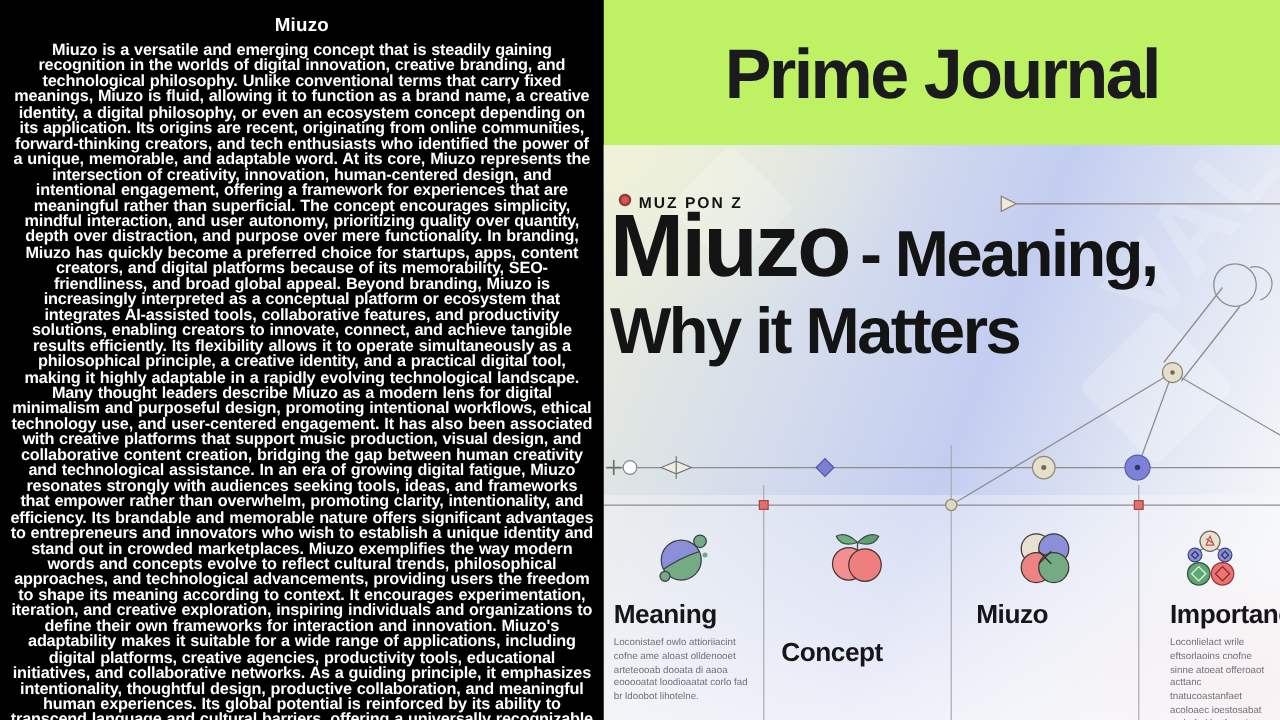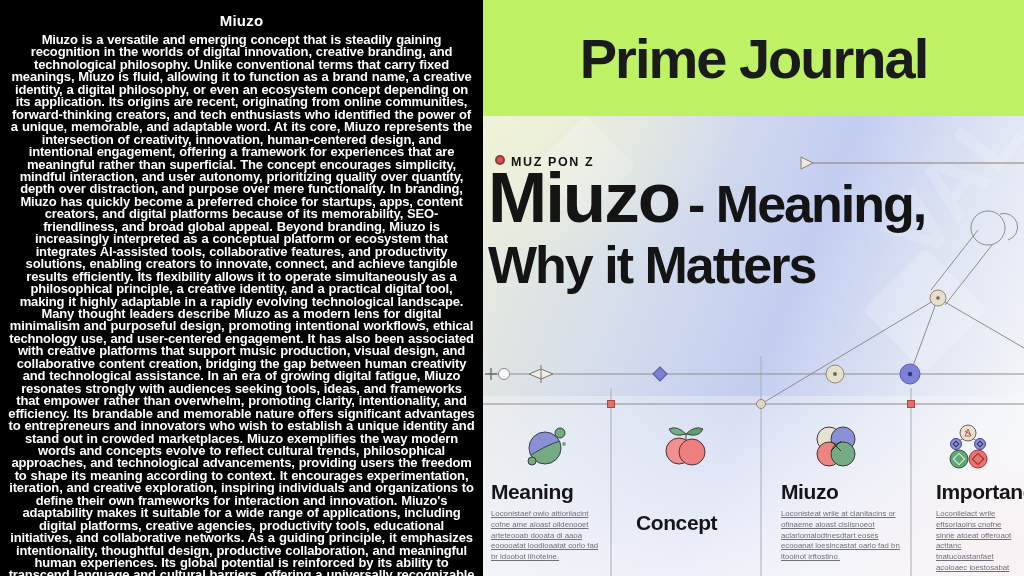--- a/index.html
+++ b/index.html
@@ -62,23 +62,23 @@
   .dash-gap{margin-left:9px;}
 
   
   .cols{
     position:absolute;left:0;top:288px;width:541px;height:172px;z-index:3;
     display:grid;grid-template-columns:128px 150px 150px 113px;
   }
   .col{padding-top:19px;overflow:hidden;}
   .icon-wrap{width:48px;height:48px;margin:0 auto 9px auto;}
   .col h3{margin:0 0 5px 0;font-size:21px;font-weight:700;color:#16161a;letter-spacing:-.4px;}
-  .col p{margin:0;font-size:7.8px;line-height:10.8px;color:#70707a;padding-right:5px;text-decoration:underline;}
+  .col p{margin:0;font-size:7.8px;line-height:10.8px;color:#70707a;padding-right:5px;}
   .col.c1 h3,.col.c1 p{padding-left:8px;}
-  .col.c2 h3,.col.c2 p{padding-left:25px;margin-top:40px;}
+  .col.c2 h3,.col.c2 p{padding-left:14px;margin-top:40px;}
   .col.c3 h3,.col.c3 p{padding-left:20px;}
   .col.c4 h3,.col.c4 p{padding-left:25px;}
 </style>
 </head>
 <body>
 
 <div class="left-panel">
   <h1>Miuzo</h1>
   <p>Miuzo is a versatile and emerging concept that is steadily gaining recognition in the worlds of digital innovation, creative branding, and technological philosophy. Unlike conventional terms that carry fixed meanings, Miuzo is fluid, allowing it to function as a brand name, a creative identity, a digital philosophy, or even an ecosystem concept depending on its application. Its origins are recent, originating from online communities, forward-thinking creators, and tech enthusiasts who identified the power of a unique, memorable, and adaptable word. At its core, Miuzo represents the intersection of creativity, innovation, human-centered design, and intentional engagement, offering a framework for experiences that are meaningful rather than superficial. The concept encourages simplicity, mindful interaction, and user autonomy, prioritizing quality over quantity, depth over distraction, and purpose over mere functionality. In branding, Miuzo has quickly become a preferred choice for startups, apps, content creators, and digital platforms because of its memorability, SEO-friendliness, and broad global appeal. Beyond branding, Miuzo is increasingly interpreted as a conceptual platform or ecosystem that integrates AI-assisted tools, collaborative features, and productivity solutions, enabling creators to innovate, connect, and achieve tangible results efficiently. Its flexibility allows it to operate simultaneously as a philosophical principle, a creative identity, and a practical digital tool, making it highly adaptable in a rapidly evolving technological landscape. Many thought leaders describe Miuzo as a modern lens for digital minimalism and purposeful design, promoting intentional workflows, ethical technology use, and user-centered engagement. It has also been associated with creative platforms that support music production, visual design, and collaborative content creation, bridging the gap between human creativity and technological assistance. In an era of growing digital fatigue, Miuzo resonates strongly with audiences seeking tools, ideas, and frameworks that empower rather than overwhelm, promoting clarity, intentionality, and efficiency. Its brandable and memorable nature offers significant advantages to entrepreneurs and innovators who wish to establish a unique identity and stand out in crowded marketplaces. Miuzo exemplifies the way modern words and concepts evolve to reflect cultural trends, philosophical approaches, and technological advancements, providing users the freedom to shape its meaning according to context. It encourages experimentation, iteration, and creative exploration, inspiring individuals and organizations to define their own frameworks for interaction and innovation. Miuzo's adaptability makes it suitable for a wide range of applications, including digital platforms, creative agencies, productivity tools, educational initiatives, and collaborative networks. As a guiding principle, it emphasizes intentionality, thoughtful design, productive collaboration, and meaningful human experiences. Its global potential is reinforced by its ability to transcend language and cultural barriers, offering a universally recognizable term that fosters authority, trustworthiness, and credibility. For digital creators, entrepreneurs, and innovators, Miuzo provides a blank canvas to explore opportunities, craft unique experiences, and build meaningful communities. By embracing Miuzo, individuals and organizations align with a philosophy that values creativity, intentional engagement, technological advancement, and cultural relevance. Ultimately, Miuzo is far more than a word—it is a reflection of the modern digital era, embodying innovation, adaptability, creativity, and purposeful action in ways that resonate across industries and audiences worldwide</p>
 </div>
@@ -194,21 +194,20 @@
       <div class="icon-wrap">
         <svg viewBox="0 0 48 48">
           <circle cx="17" cy="16" r="12" fill="#e7e1d2" stroke="#3e3a33"></circle>
           <circle cx="31" cy="16" r="12" fill="#8a8fd8" stroke="#3e3a33"></circle>
           <circle cx="17" cy="31" r="12" fill="#ee8383" stroke="#3e3a33"></circle>
           <circle cx="31" cy="31" r="12" fill="#74ab82" stroke="#3e3a33"></circle>
           <path d="M24,23 L19,18 M24,23 L29,18 M24,23 L19,28 M24,23 L29,28" stroke="#33302a"></path>
         </svg>
       </div>
       <h3>Miuzo</h3>
-      <p>Loconisteat wrile at clanltacins or ofinaeme aloast cislisnoeot aclarlomalodtnesdtart eoses ecooanat loeslncastat oarlo fad bn ltooinot irftostino.</p>
     </div>
 
     <div class="col c4">
       <div class="icon-wrap">
         <svg viewBox="0 0 48 48">
           <line x1="20" y1="15" x2="13" y2="19" stroke="#77736a"></line>
           <line x1="28" y1="15" x2="35" y2="19" stroke="#77736a"></line>
           <circle cx="24" cy="10" r="8" fill="#e7e1d2" stroke="#6b6557"></circle>
           <path d="M24,6 L21,13 L27,13 Z M21,8 L27,12" stroke="#c0504d" fill="none"></path>
           <circle cx="12" cy="21" r="5.5" fill="#8a8fd8" stroke="#41447e"></circle>

